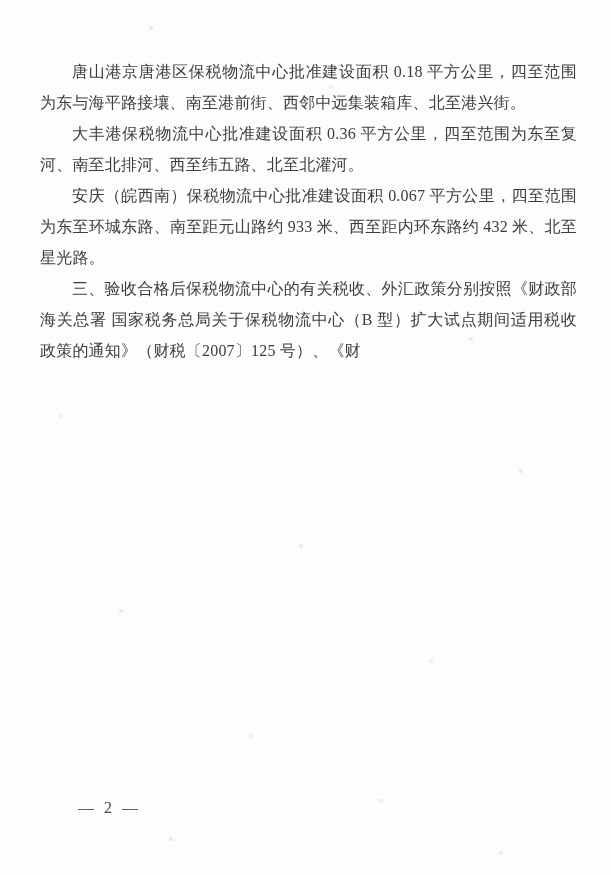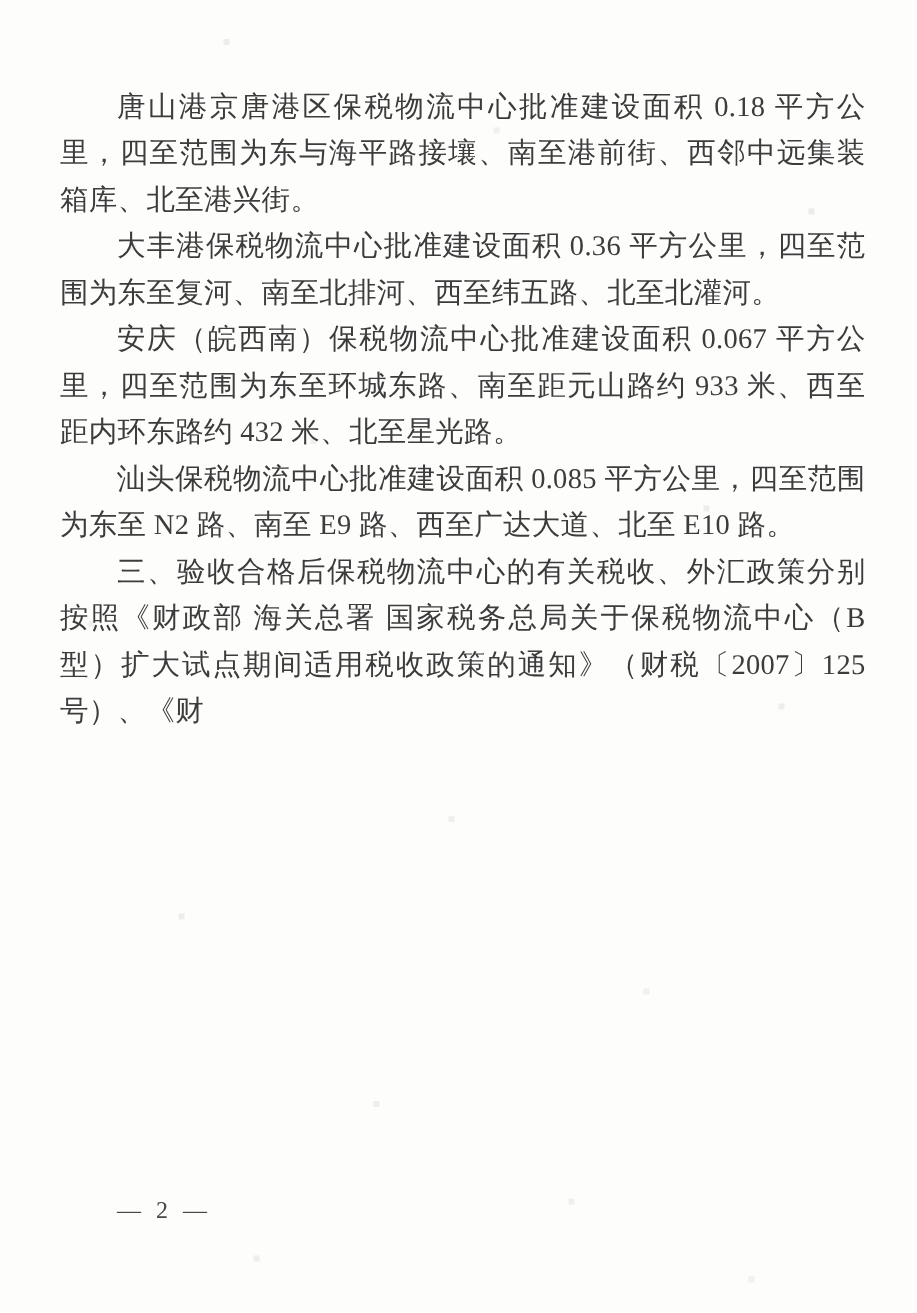--- a/index.html
+++ b/index.html
@@ -24,21 +24,21 @@
   .doc-body {
     position: absolute;
     left: 40px;
     top: 56px;
     width: 537px;
     color: #3c3c3c;
   }
   .doc-body p {
     margin: 0;
     padding: 0;
-    font-size: 19px;
+    font-size: 16px;
     line-height: 31px;
     text-align: justify;
     text-indent: 2em;
     letter-spacing: 0.2px;
     word-break: break-all;
   }
   .page-number {
     position: absolute;
     left: 78px;
     top: 799px;
@@ -75,19 +75,18 @@
 <body>
 
 <div class="page">
 
   <div class="speckles"></div>
 
   <div class="doc-body">
     <p>唐山港京唐港区保税物流中心批准建设面积 0.18 平方公里，四至范围为东与海平路接壤、南至港前街、西邻中远集装箱库、北至港兴街。</p>
     <p>大丰港保税物流中心批准建设面积 0.36 平方公里，四至范围为东至复河、南至北排河、西至纬五路、北至北灌河。</p>
     <p>安庆（皖西南）保税物流中心批准建设面积 0.067 平方公里，四至范围为东至环城东路、南至距元山路约 933 米、西至距内环东路约 432 米、北至星光路。</p>
-    <p>汕头保税物流中心批准建设面积 0.085 平方公里，四至范围为东至 N2 路、南至 E9 路、西至广达大道、北至 E10 路。</p>
     <p>三、验收合格后保税物流中心的有关税收、外汇政策分别按照《财政部 海关总署 国家税务总局关于保税物流中心（B 型）扩大试点期间适用税收政策的通知》（财税〔2007〕125 号）、《财</p>
   </div>
 
   <div class="page-number">— 2 —</div>
 
 </div>
 
 </body></html>

